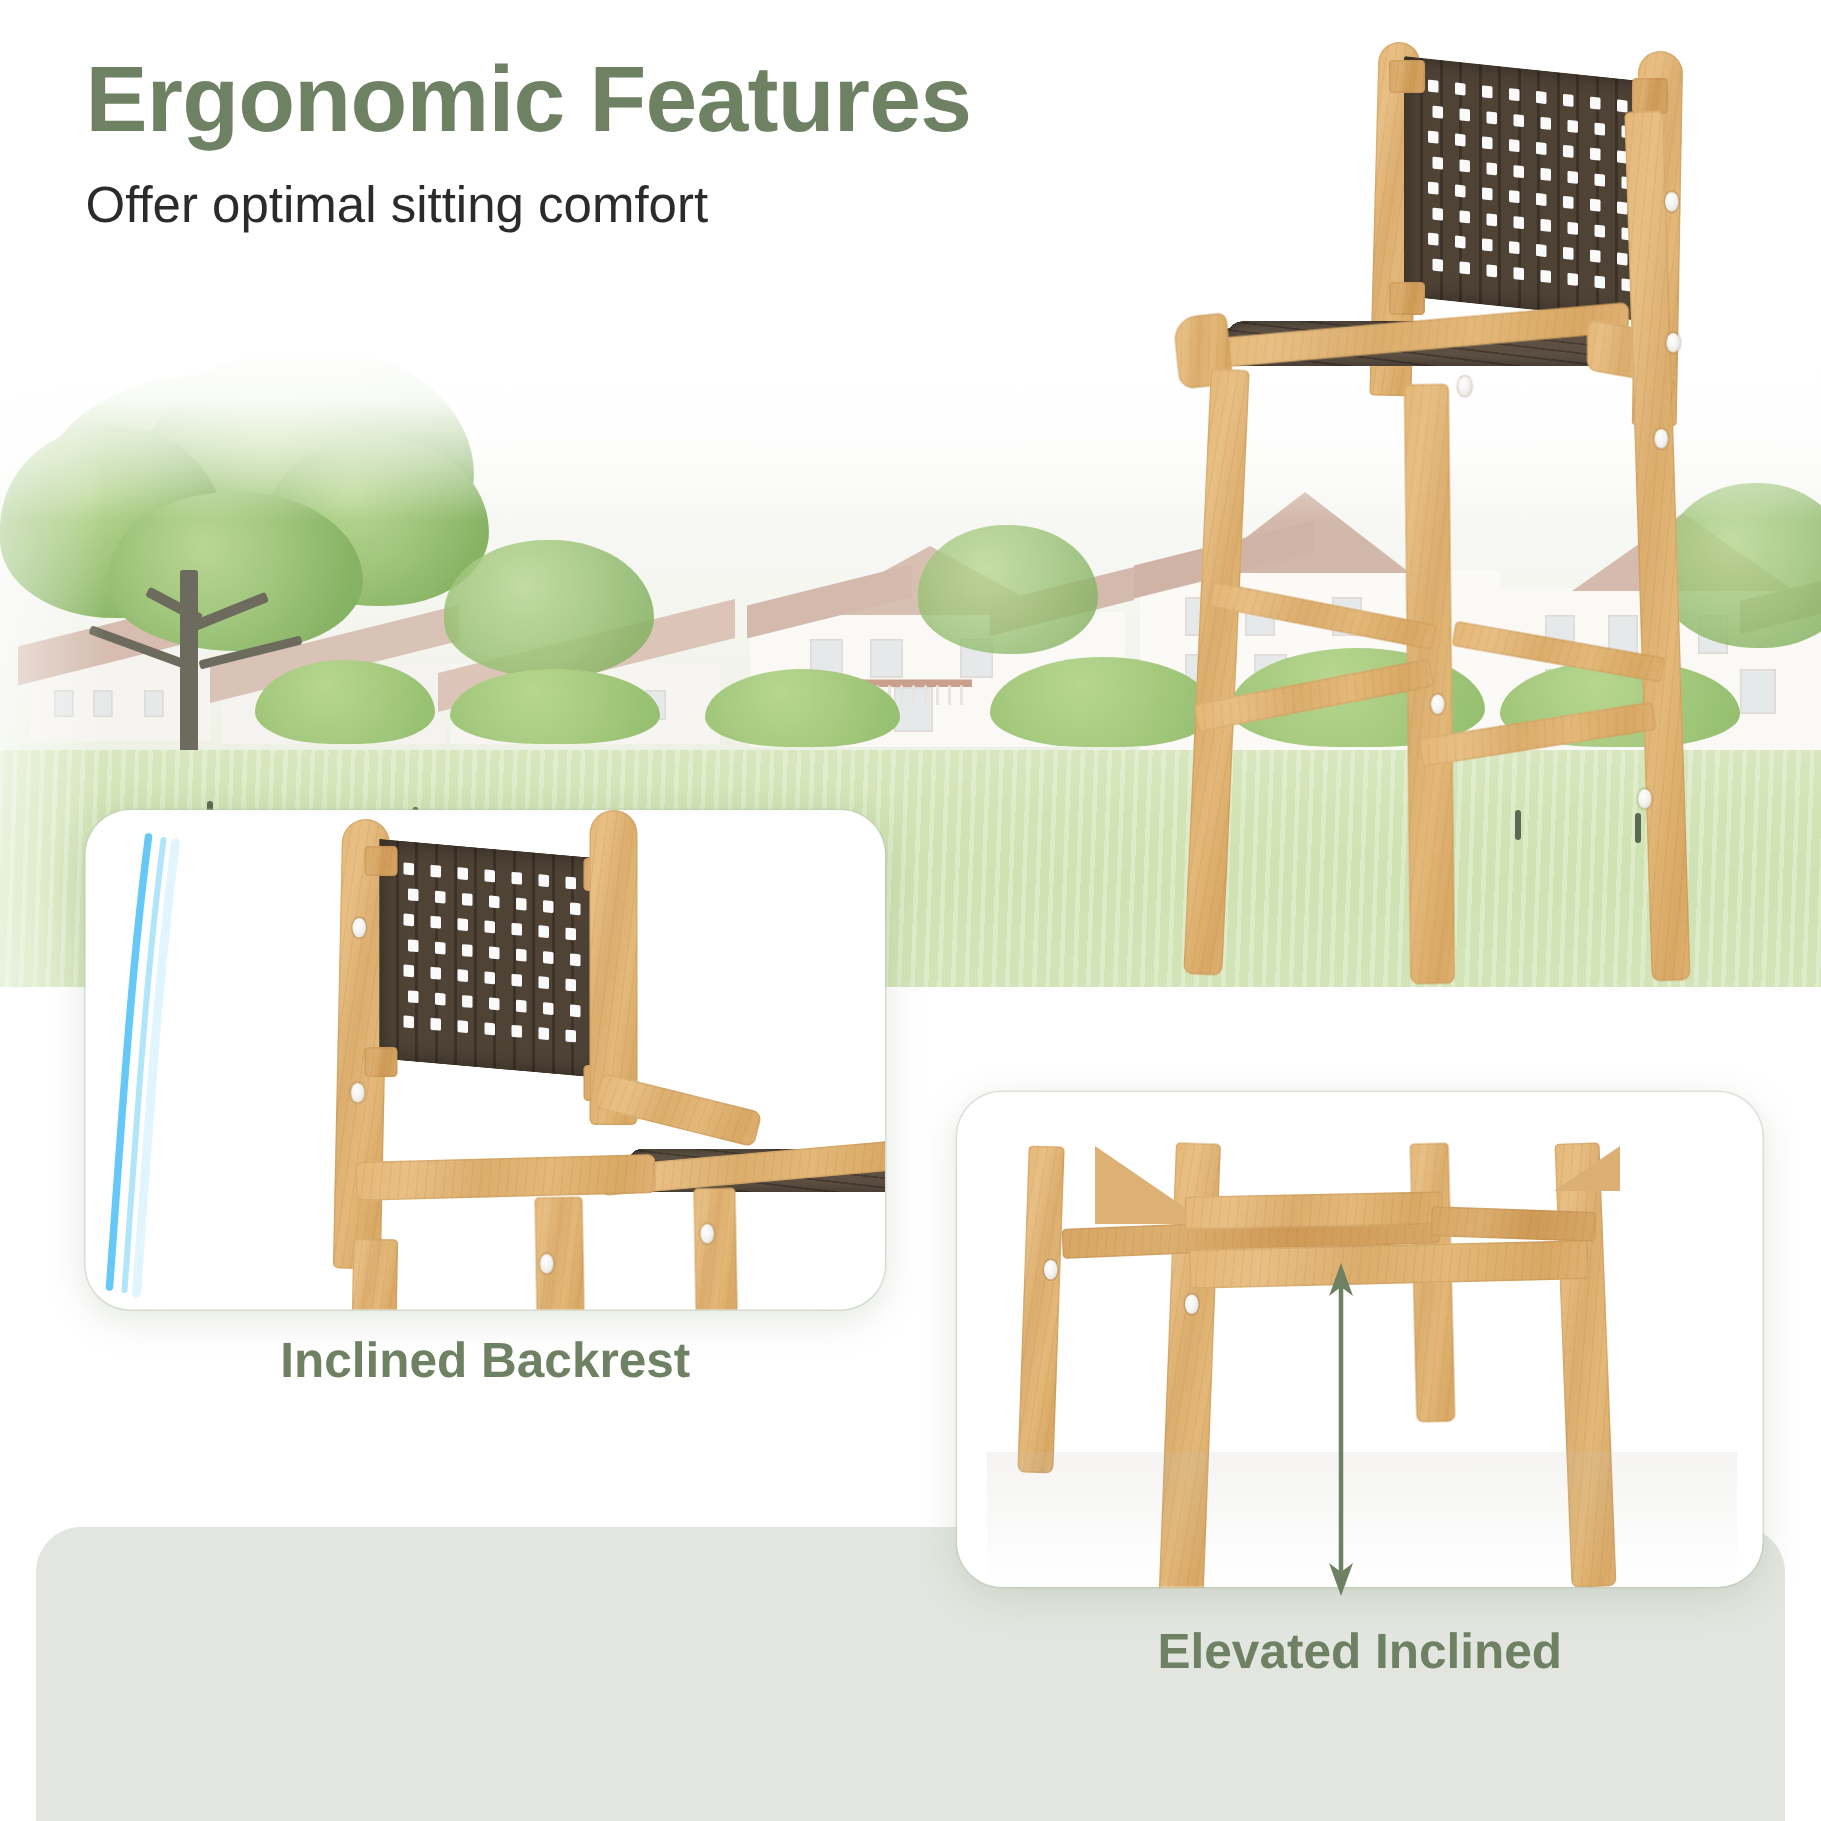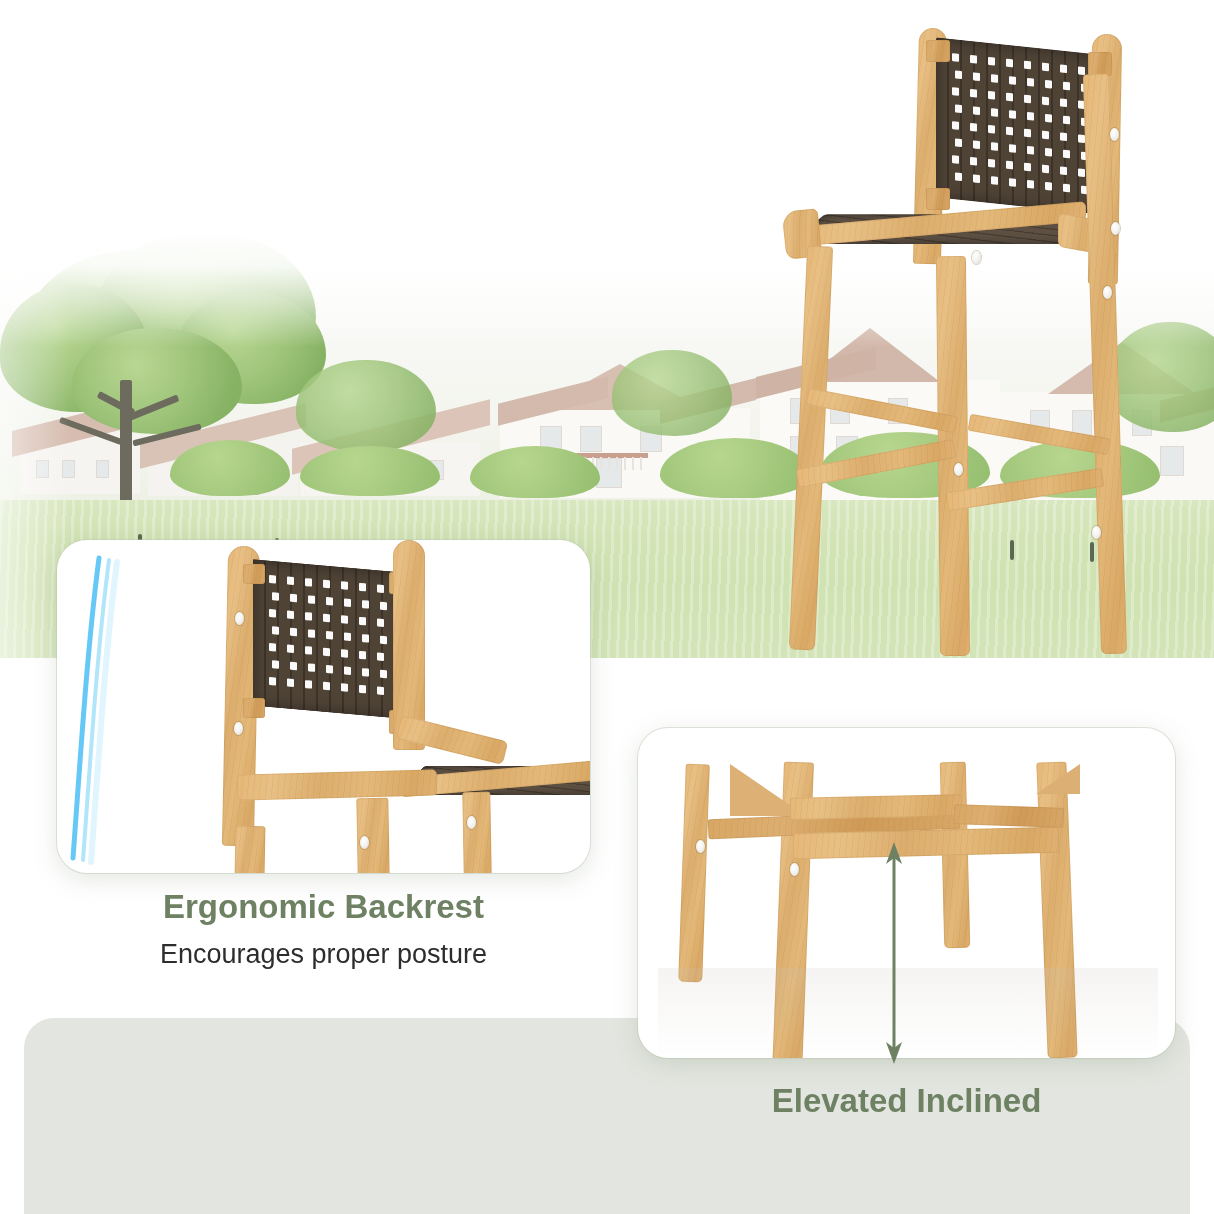--- a/index.html
+++ b/index.html
@@ -246,20 +246,22 @@
     <div class="lamp" style="left:408px;bottom:98px;height:20px;"></div>
     <div class="lamp" style="left:500px;bottom:100px;height:18px;"></div>
     <div class="lamp" style="left:1010px;bottom:98px;height:20px;"></div>
     <div class="lamp" style="left:1090px;bottom:96px;height:20px;"></div>
 
     <div class="photo-fade-left"></div>
     <div class="photo-fade-top"></div>
   </div>
 
   <div class="header">
+    <div class="title">Ergonomic Features</div>
+    <div class="subtitle">Offer optimal sitting comfort</div>
   </div>
 
   <div class="hero-stool">
 
     <div class="wood" style="left:176px;top:10px;width:28px;height:236px;border-radius:14px 14px 3px 3px;
          transform:rotate(1.5deg);"></div>
     <div class="wood" style="left:350px;top:16px;width:30px;height:250px;border-radius:15px 15px 3px 3px;
          transform:rotate(1deg);"></div>
 
     <div class="weave-back" style="left:196px;top:28px;width:164px;height:160px;transform:skewY(6deg);border-radius:2px;">
@@ -488,21 +490,20 @@
   <div class="dim" style="left:874px;top:842px;width:40px;height:222px;">
     <svg width="40" height="222" viewBox="0 0 40 222">
       <line x1="20" y1="14" x2="20" y2="208" stroke="#6e8263" stroke-width="3"></line>
       <polygon points="20,0 28,22 20,16 12,22" fill="#6e8263"></polygon>
       <polygon points="20,222 28,200 20,206 12,200" fill="#6e8263"></polygon>
     </svg>
   </div>
   <div class="dim-label" style="left:916px;top:955px;">25cm</div>
 
   <div class="caption" id="caption-backrest">
-    <div class="cap-title">Ergonomic Backrest</div>
-    <div class="cap-sub">Encourages proper posture</div>
+    <div class="cap-title">Inclined Backrest</div>
   </div>
 
   <div class="caption" id="caption-footrest">
     <div class="cap-title">Elevated Inclined</div>
   </div>
 
 </div>
 
 </body></html>

